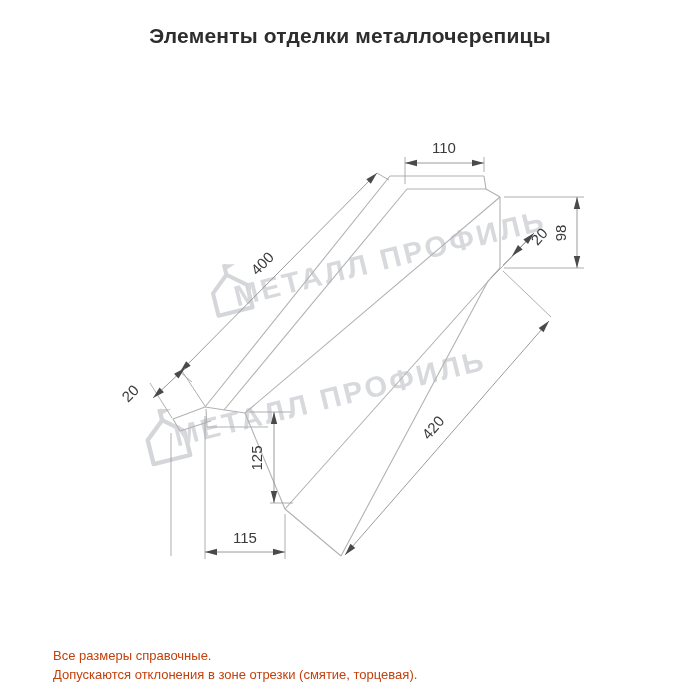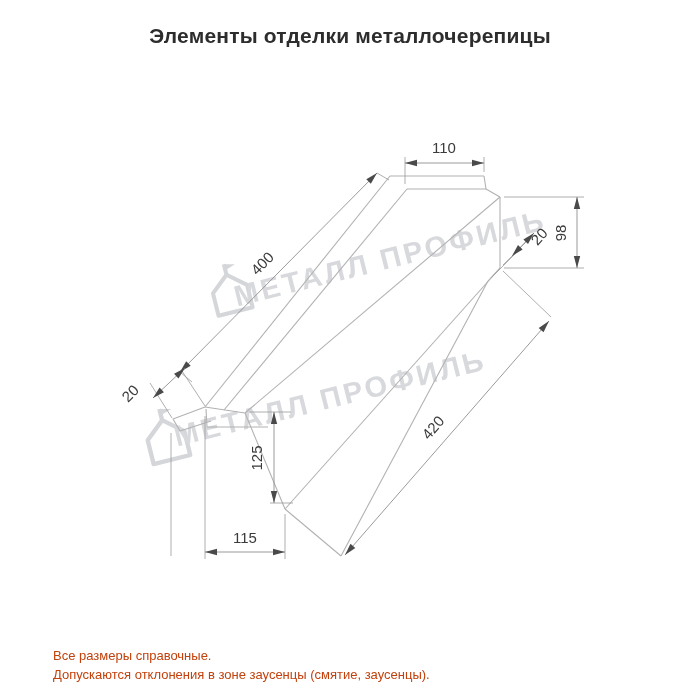--- a/index.html
+++ b/index.html
@@ -147,16 +147,16 @@
 
     <g>
       <path class="ext-line" d="M503,271 L551,317"></path>
       <path class="dim-line" d="M549,321 L345,555" marker-start="url(#arr)" marker-end="url(#arr)"></path>
       <text class="dim-text" text-anchor="middle" transform="translate(437,431) rotate(-49)">420</text>
     </g>
   </svg>
 
   <div class="footer">
     <div>Все размеры справочные.</div>
-    <div>Допускаются отклонения в зоне заусенцы (смятие, заусенцы).</div>
+    <div>Допускаются отклонения в зоне отрезки (смятие, торцевая).</div>
   </div>
 
 </div>
 
 </body></html>

